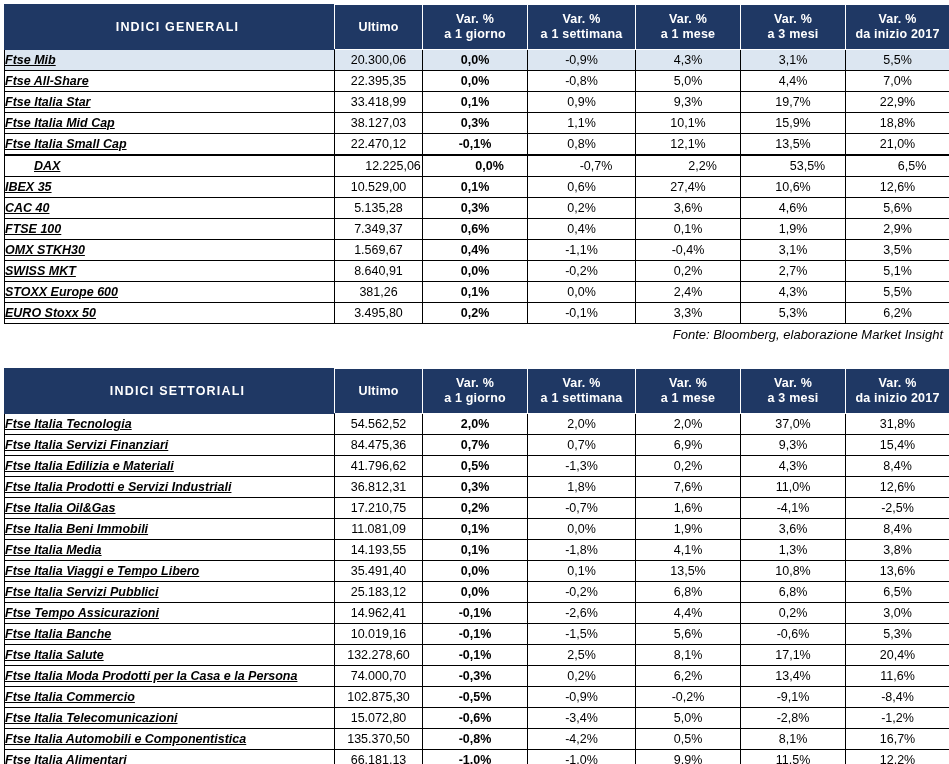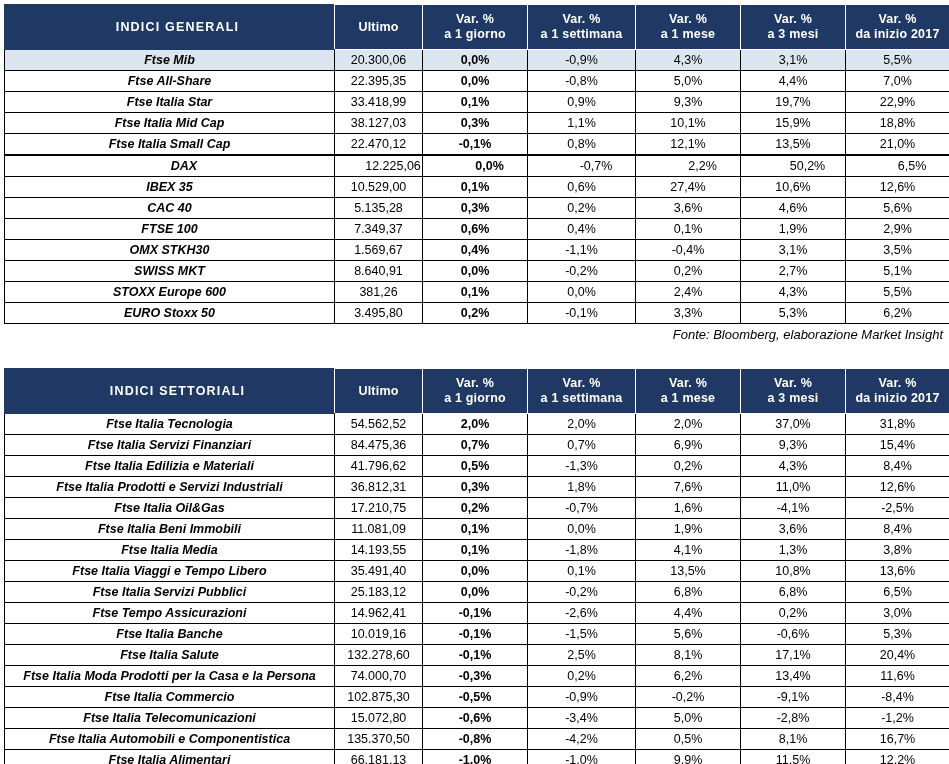--- a/index.html
+++ b/index.html
@@ -60,24 +60,25 @@
   
   tbody td {
     border: 1px solid #000000;
     height: 20px;
     font-size: 12.5px;
     vertical-align: middle;
   }
   td.name {
     font-style: italic;
     font-weight: bold;
-    text-align: center;
+    text-align: left;
     padding-left: 5px;
     white-space: nowrap;
     overflow: hidden;
+    text-decoration: underline;
   }
   td.num {
     text-align: center;
     font-weight: normal;
   }
   td.num.bold {
     font-weight: bold;
   }
   tr.highlight td {
     background: #dce6f1;
@@ -193,21 +194,21 @@
           <td class="num">12,1%</td>
           <td class="num">13,5%</td>
           <td class="num">21,0%</td>
         </tr>
         <tr class=" groupstart">
           <td class="name">DAX</td>
           <td class="num">12.225,06</td>
           <td class="num bold">0,0%</td>
           <td class="num">-0,7%</td>
           <td class="num">2,2%</td>
-          <td class="num">50,2%</td>
+          <td class="num">53,5%</td>
           <td class="num">6,5%</td>
         </tr>
         <tr>
           <td class="name">IBEX 35</td>
           <td class="num">10.529,00</td>
           <td class="num bold">0,1%</td>
           <td class="num">0,6%</td>
           <td class="num">27,4%</td>
           <td class="num">10,6%</td>
           <td class="num">12,6%</td>

